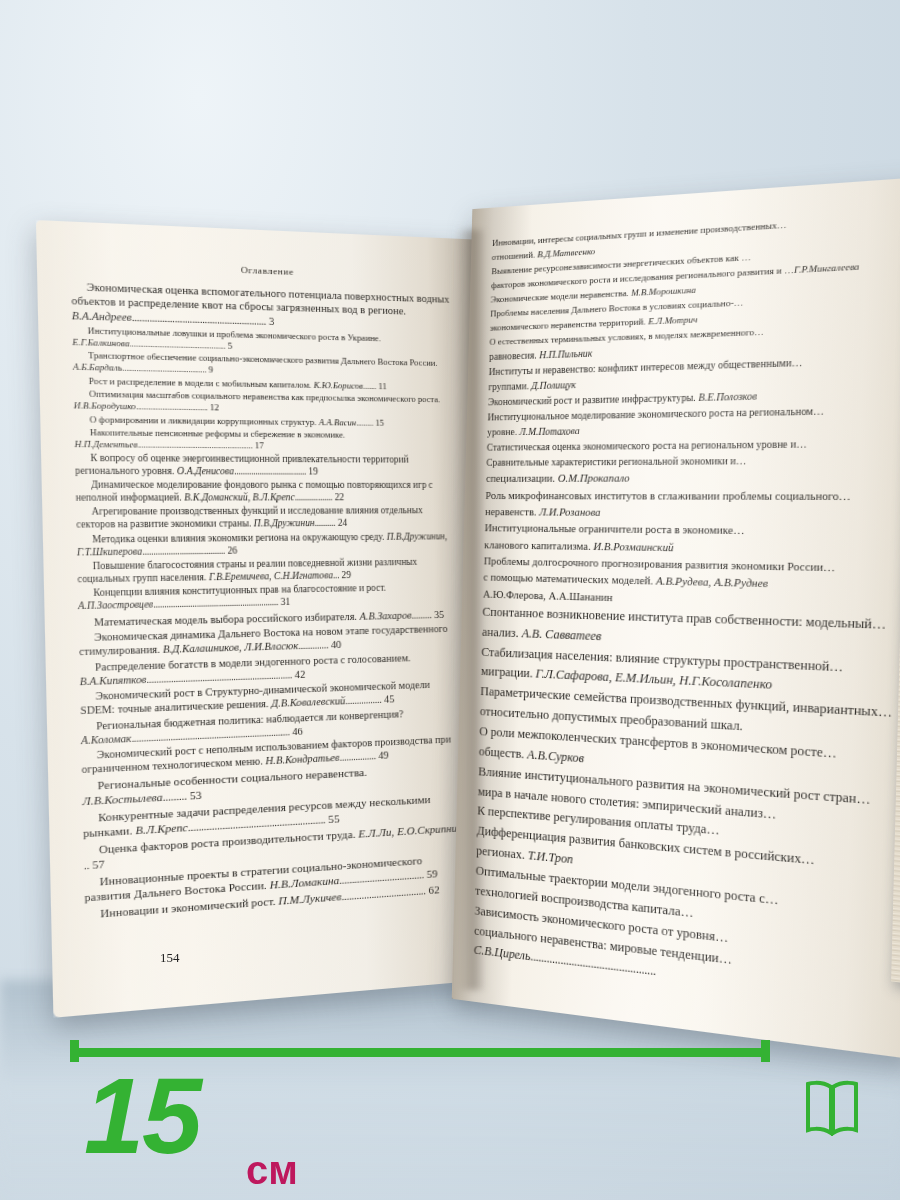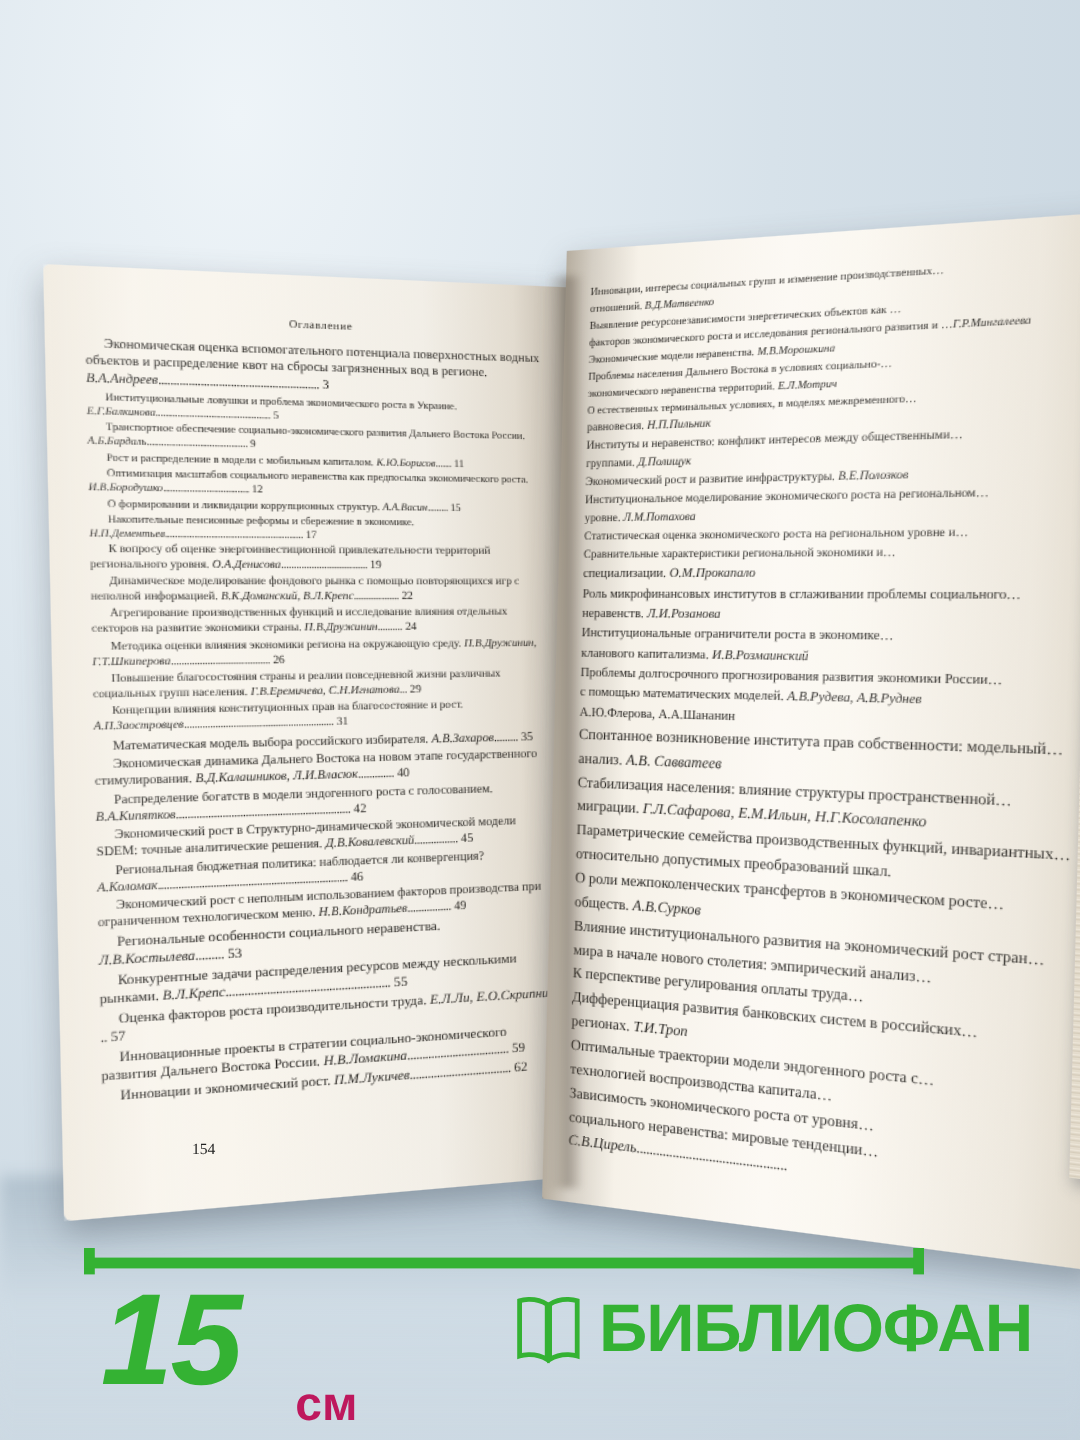--- a/index.html
+++ b/index.html
@@ -344,14 +344,13 @@
 <div id="scale-num">15</div>
 <div id="scale-unit">см</div>
 
 <div id="brand">
   <span class="logo-book">
     <svg width="56" height="58" viewBox="0 0 56 58" aria-hidden="true">
       <path d="M4 6 C4 6 16 2 27 9 L27 55 C16 48 4 52 4 52 Z" fill="none" stroke="#34b233" stroke-width="4"></path>
       <path d="M52 6 C52 6 40 2 29 9 L29 55 C40 48 52 52 52 52 Z" fill="none" stroke="#34b233" stroke-width="4"></path>
     </svg>
   </span>
-  <span class="name">БИБЛИОФАН</span>
 </div>
 
 </body></html>

